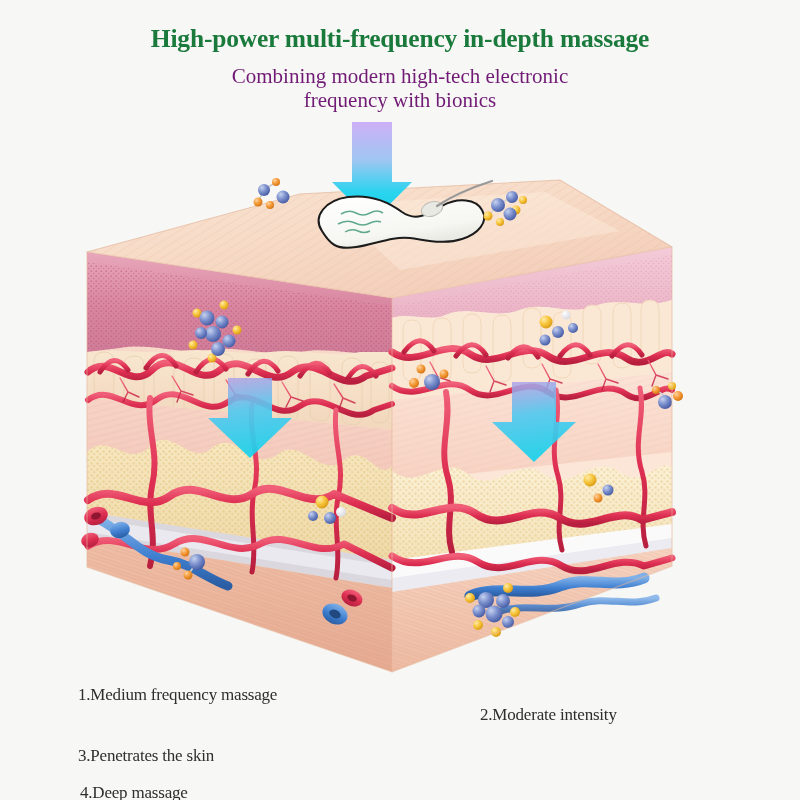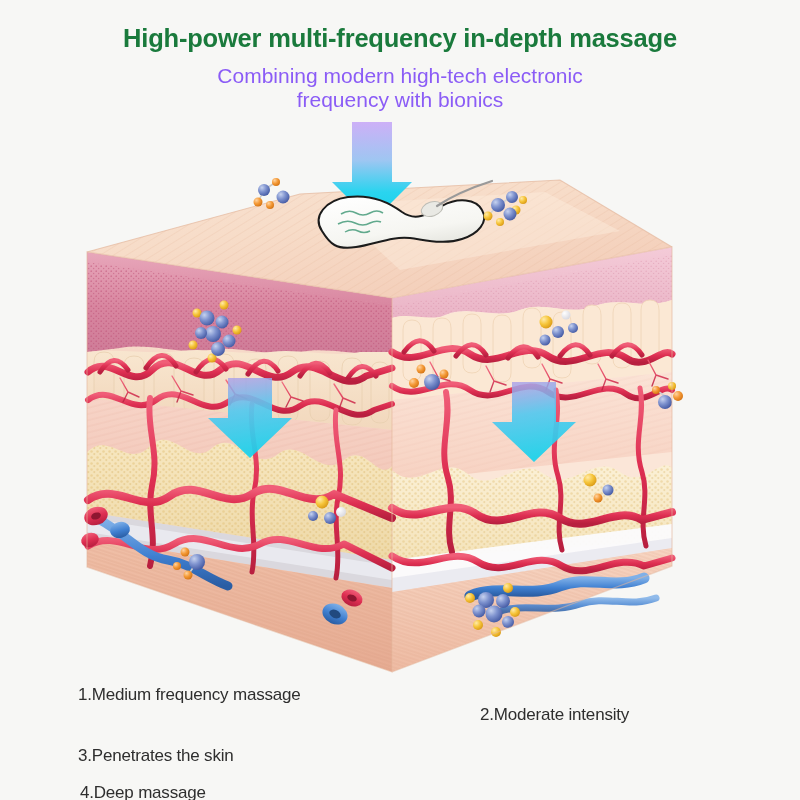--- a/index.html
+++ b/index.html
@@ -3,31 +3,31 @@
 <meta charset="utf-8">
 <title>Skin Layer Massage Infographic</title>
 <style>
   html,body{margin:0;padding:0;}
   body{
     width:800px;height:800px;overflow:hidden;
     background:#f7f7f5;
     font-family:"Liberation Sans","DejaVu Sans",sans-serif;
     position:relative;
   }
-  #stage{position:relative;width:800px;height:800px;}
+  #stage{position:relative;width:800px;height:800px;font-family:Liberation Serif, serif;}
 
   
   .header{position:absolute;left:0;top:0;width:800px;text-align:center;}
   .title{
     font-size:25.5px;font-weight:bold;color:#1a7a3c;
     letter-spacing:-0.2px;line-height:1;
     margin-top:26px;
   }
   .subtitle{
-    font-size:21px;color:#8b5cf6;line-height:1.16;
+    font-size:21px;color:#701a75;line-height:1.16;
     margin-top:12px;font-weight:400;
   }
   .subtitle span{display:block;}
 
   
   .captions{position:absolute;left:0;top:686px;width:800px;}
   .cap-row{display:flex;}
   .cap-col-a{width:400px;padding-left:78px;box-sizing:border-box;}
   .cap-col-b{width:400px;padding-left:80px;box-sizing:border-box;margin-top:20px;}
   .cap{

